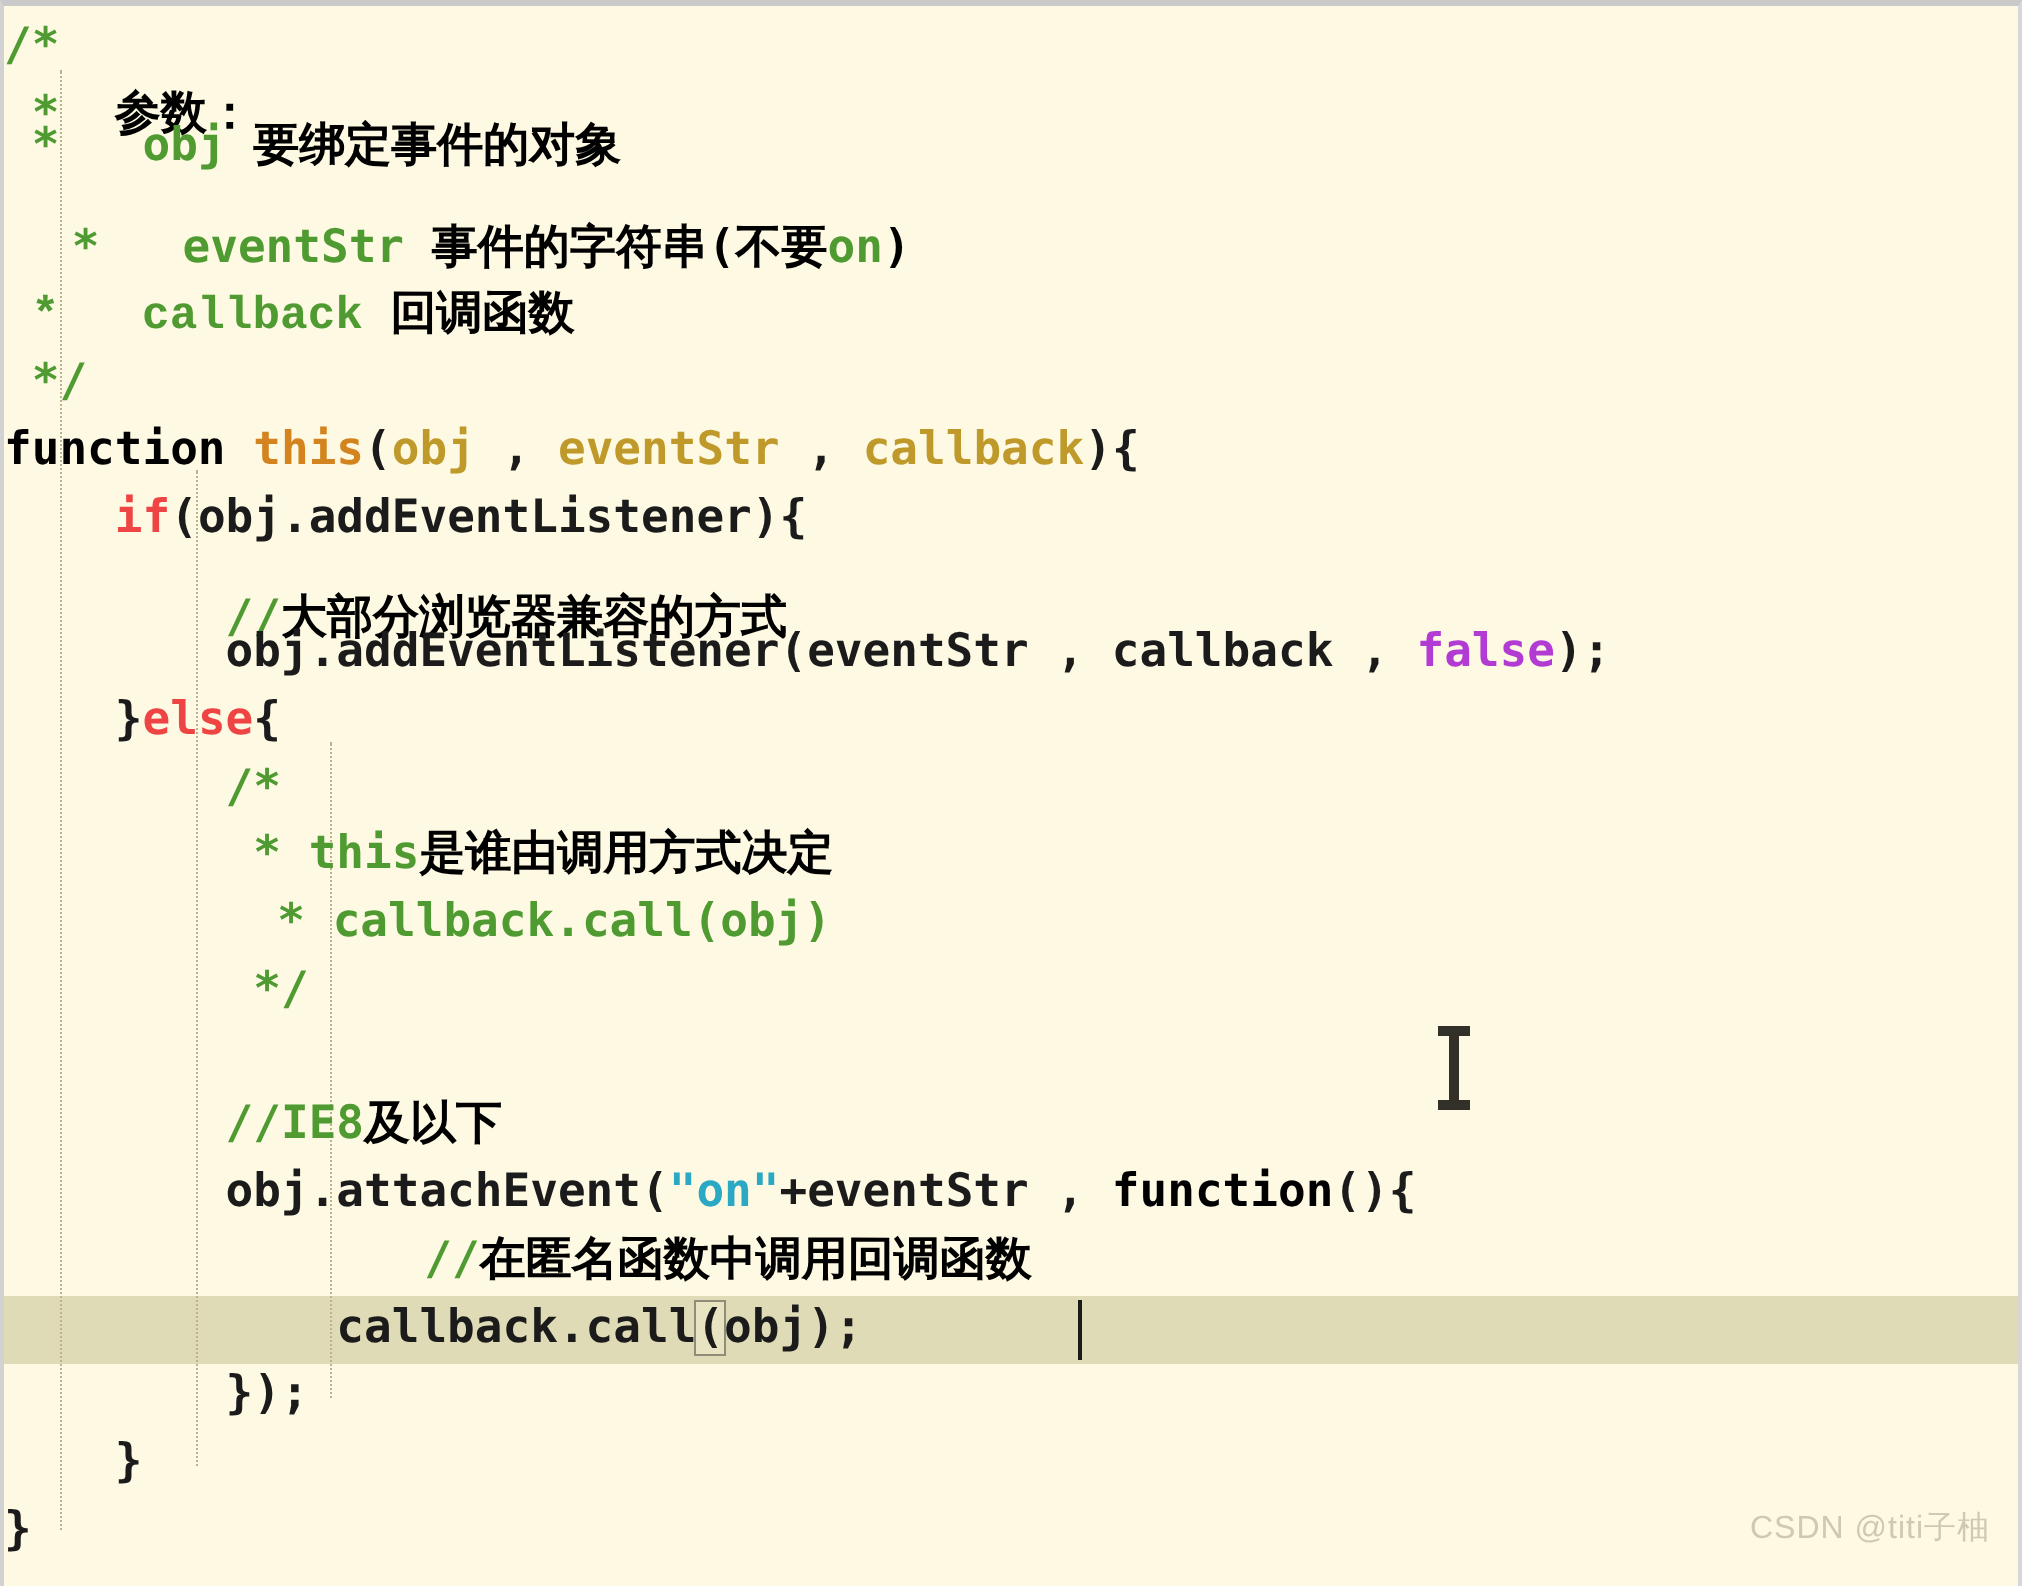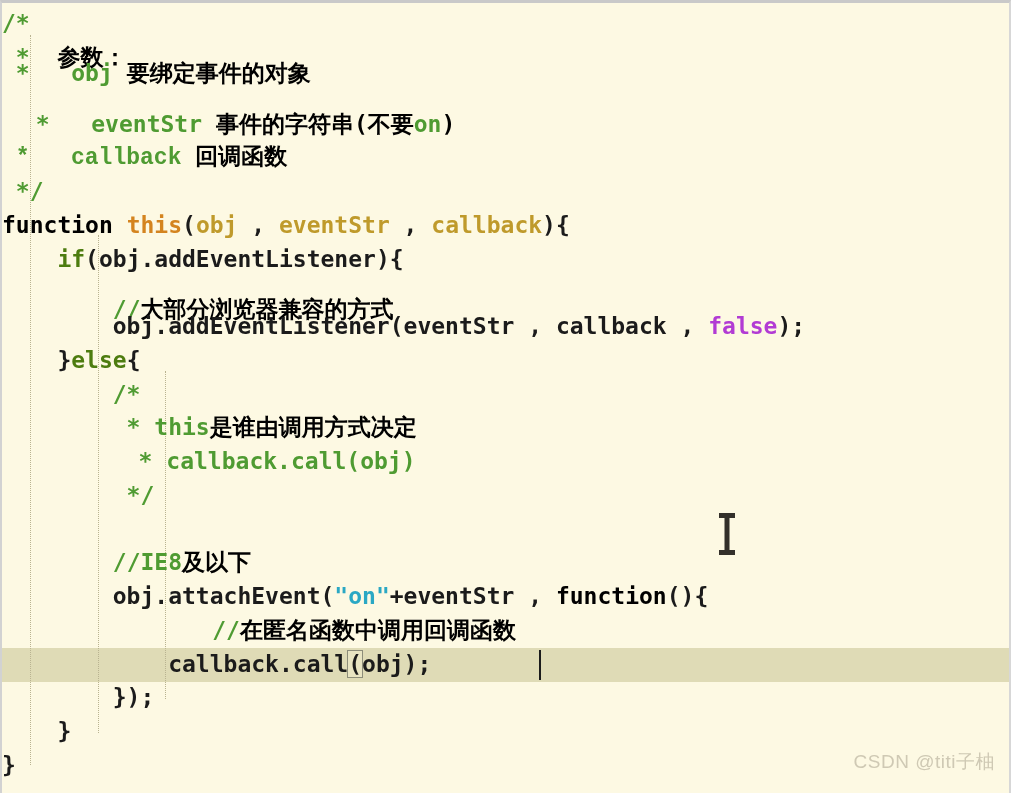--- a/index.html
+++ b/index.html
@@ -51,21 +51,21 @@
     white-space: pre;
     line-height: 33.6px;
     height: 33.6px;
   }
   .line > span { white-space: pre; }
 
   
   .cm   { color: #4f9b32; }            
   .cm-cn{ color: #000000; }            
   .kw   { color: #000000; }            
-  .kw2  { color: #4d7c0f; }            
+  .kw2  { color: #ef4444; }            
   .fn   { color: #d4841f; }            
   .par  { color: #bf9a2b; }            
   .pl   { color: #1b1b1b; }            
   .bool { color: #b23bd4; }            
   .str  { color: #2aa8c4; }            
 
   
   .brmatch {
     outline: 1px solid #8d8d7a;
     background: #e8e4c2;
@@ -87,21 +87,21 @@
   }
 
   
   #watermark {
     position: absolute;
     right: 14px;
     bottom: 18px;
     z-index: 5;
     color: #cfc9b4;
     font-family: "Liberation Sans", "DejaVu Sans", sans-serif;
-    font-size: 19px;
+    font-size: 16px;
     font-weight: normal;
     letter-spacing: 0.5px;
   }
 </style>
 </head>
 <body>
 
 <div id="editor" style="background: rgb(253, 249, 227); font-size: 23px;">
 
   <div id="hl-band" style="top: 645px; height: 34px; background: rgb(223, 219, 182);"></div>

